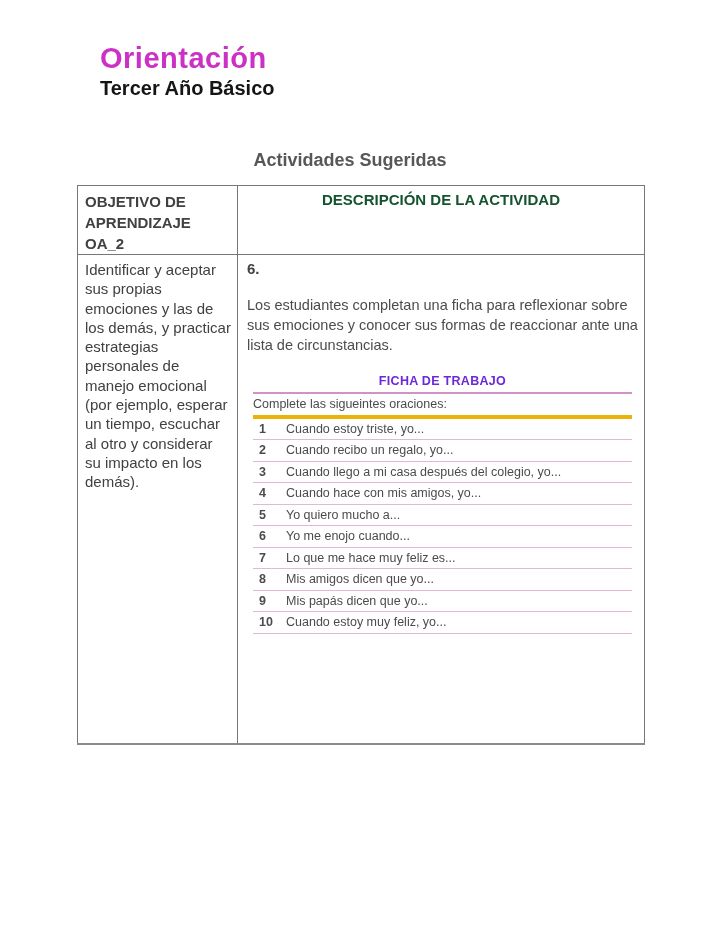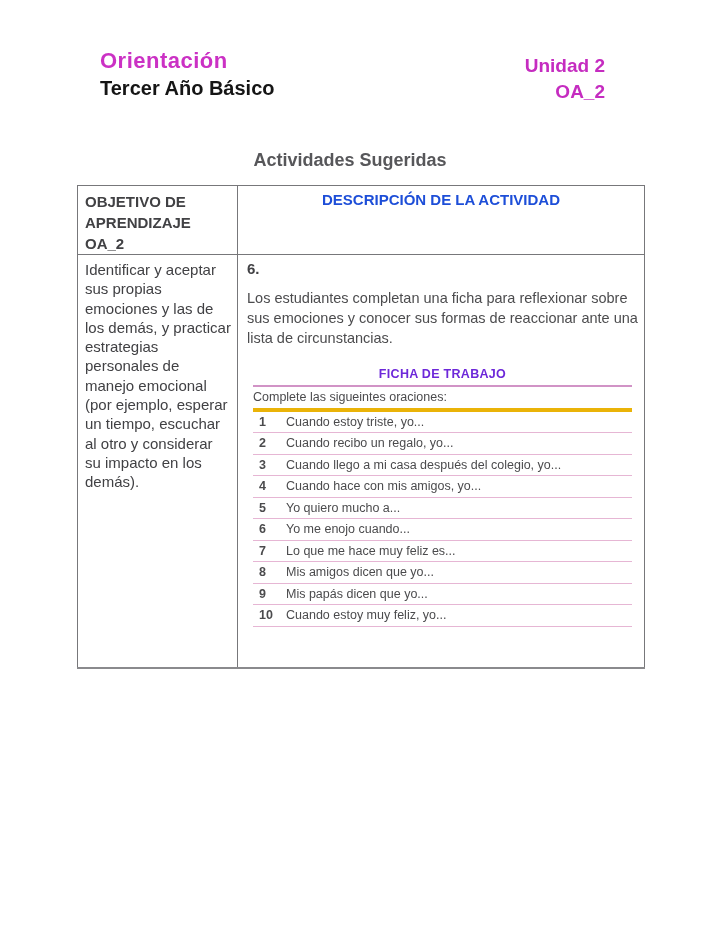--- a/index.html
+++ b/index.html
@@ -19,24 +19,23 @@
     inset: 0;
     background: #ffffff;
   }
 
   
   .brand {
     position: absolute;
     left: 100px;
     top: 42px;
     color: #cb31c4;
-    font-size: 22px;
+    font-size: 29px;
     font-weight: bold;
     letter-spacing: 0.5px;
-    margin-top: 6px;
   }
   .brand-sub {
     position: absolute;
     left: 100px;
     top: 77px;
     color: #151515;
     font-size: 20px;
     font-weight: bold;
   }
   .unit-block {
@@ -61,21 +60,21 @@
     font-size: 18px;
     font-weight: bold;
   }
 
   
   .activity-table {
     position: absolute;
     left: 77px;
     top: 185px;
     width: 568px;
-    height: 484px;
+    height: 560px;
     border-collapse: collapse;
     table-layout: fixed;
     color: #414144;
   }
   .activity-table td, .activity-table th {
     border: 1px solid #77777a;
     vertical-align: top;
     padding: 0;
   }
   .activity-table { border-bottom: 2px solid #8a8a8d; }
@@ -88,39 +87,39 @@
     padding: 5px 7px 0 7px;
     height: 42px;
     line-height: 21px;
     color: #414144;
   }
   th.head-description {
     text-align: center;
     font-size: 15px;
     font-weight: bold;
     padding-top: 5px;
-    color: #1d4ed8;
+    color: #14532d;
   }
   td.cell-objective {
     font-size: 15px;
     font-weight: normal;
     line-height: 19.3px;
     padding: 5px 6px 0 7px;
     color: #414144;
   }
   td.cell-description {
     padding: 5px 12px 0 9px;
   }
   .activity-number {
     font-size: 15px;
     font-weight: bold;
     color: #414144;
   }
   .activity-text {
-    margin-top: 11px;
+    margin-top: 18px;
     font-size: 14.5px;
     line-height: 20px;
     color: #4c4c4e;
     width: 392px;
   }
 
   
   .ficha {
     margin: 19px 0 0 6px;
     width: 379px;
@@ -157,24 +156,20 @@
   .ficha-text { flex: 1; }
 </style>
 </head>
 <body>
 
 <div class="page">
 
   <div class="brand">Orientación</div>
   <div class="brand-sub">Tercer Año Básico</div>
 
-  <div class="unit-block">
-    <div>Unidad 2</div>
-    <div>OA_2</div>
-  </div>
 
   <div class="section-title">Actividades Sugeridas</div>
 
   <table class="activity-table">
     <colgroup>
       <col class="col-objective">
       <col>
     </colgroup>
     <tbody>
         <tr>

